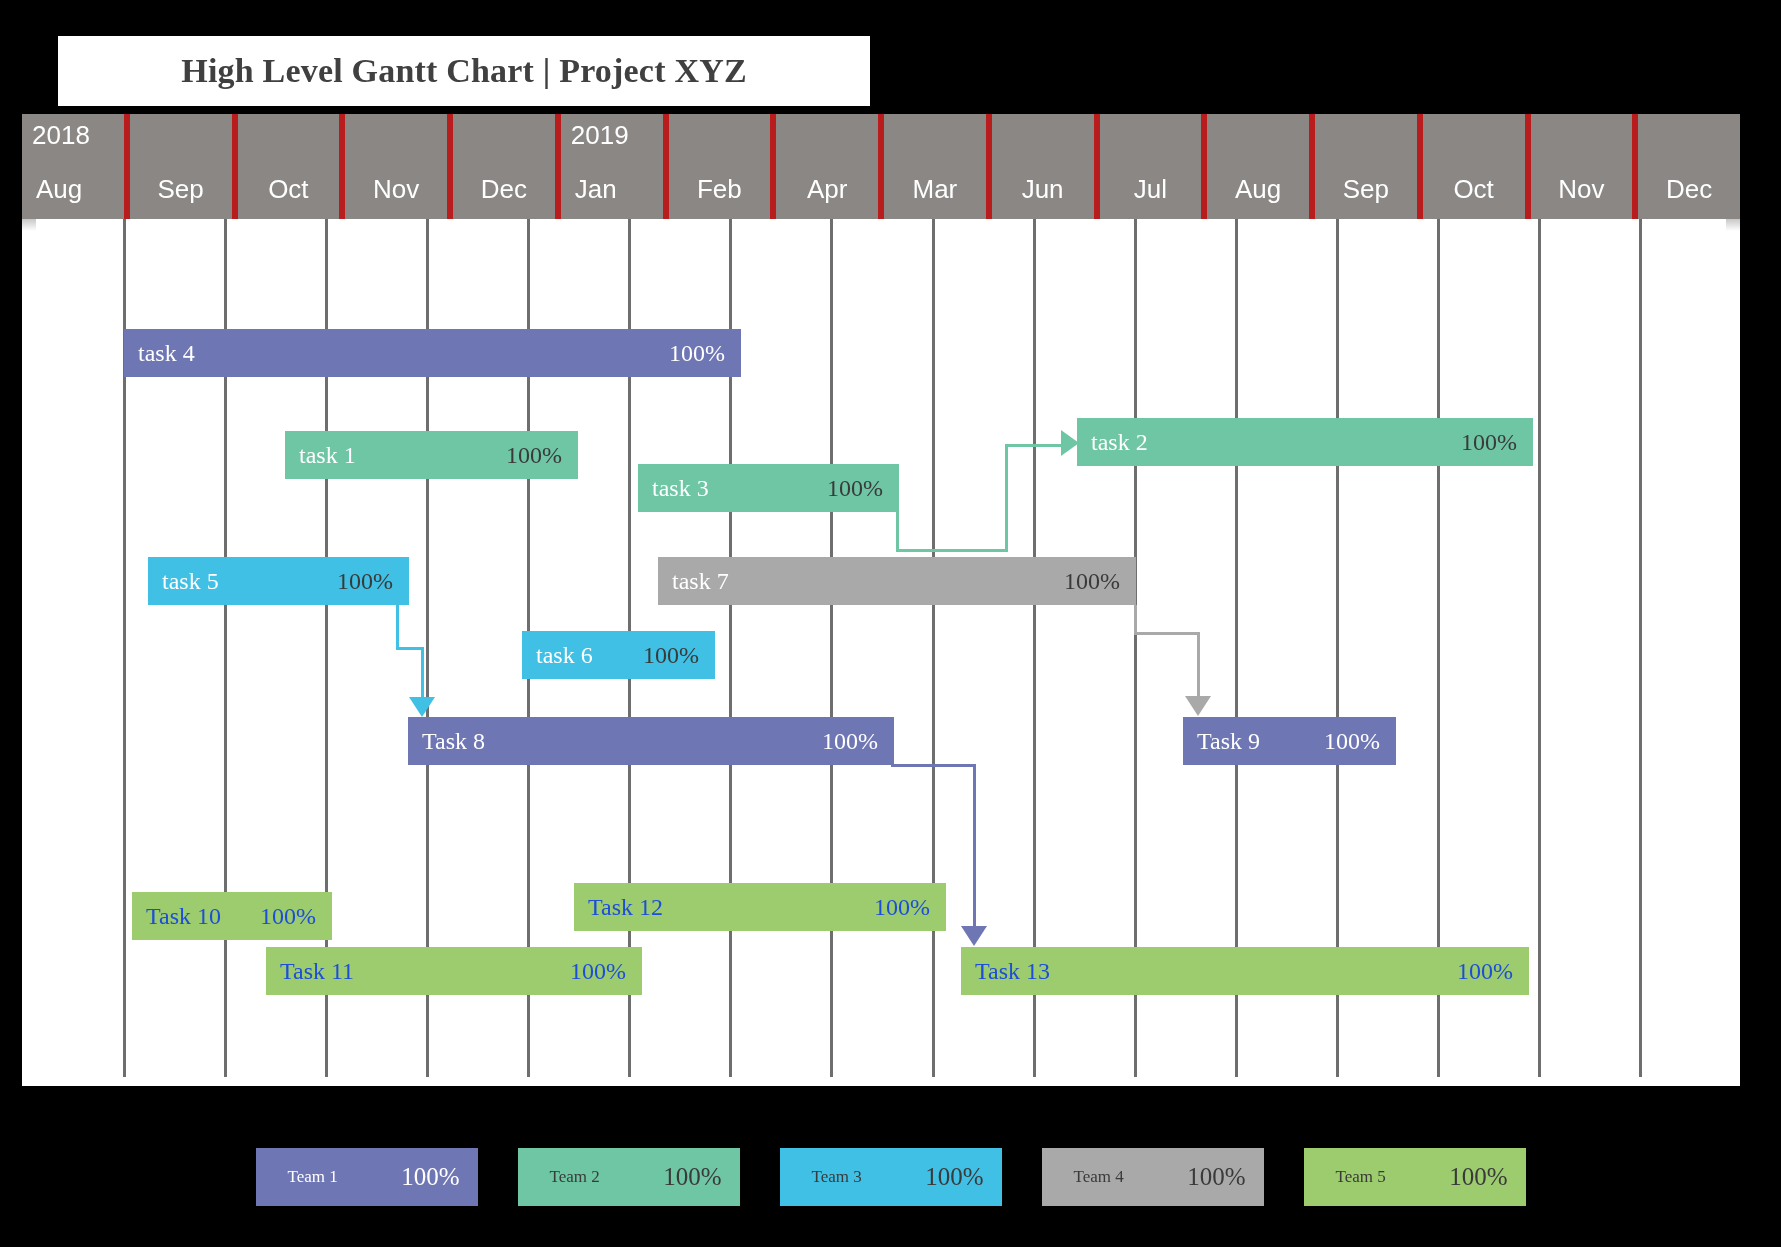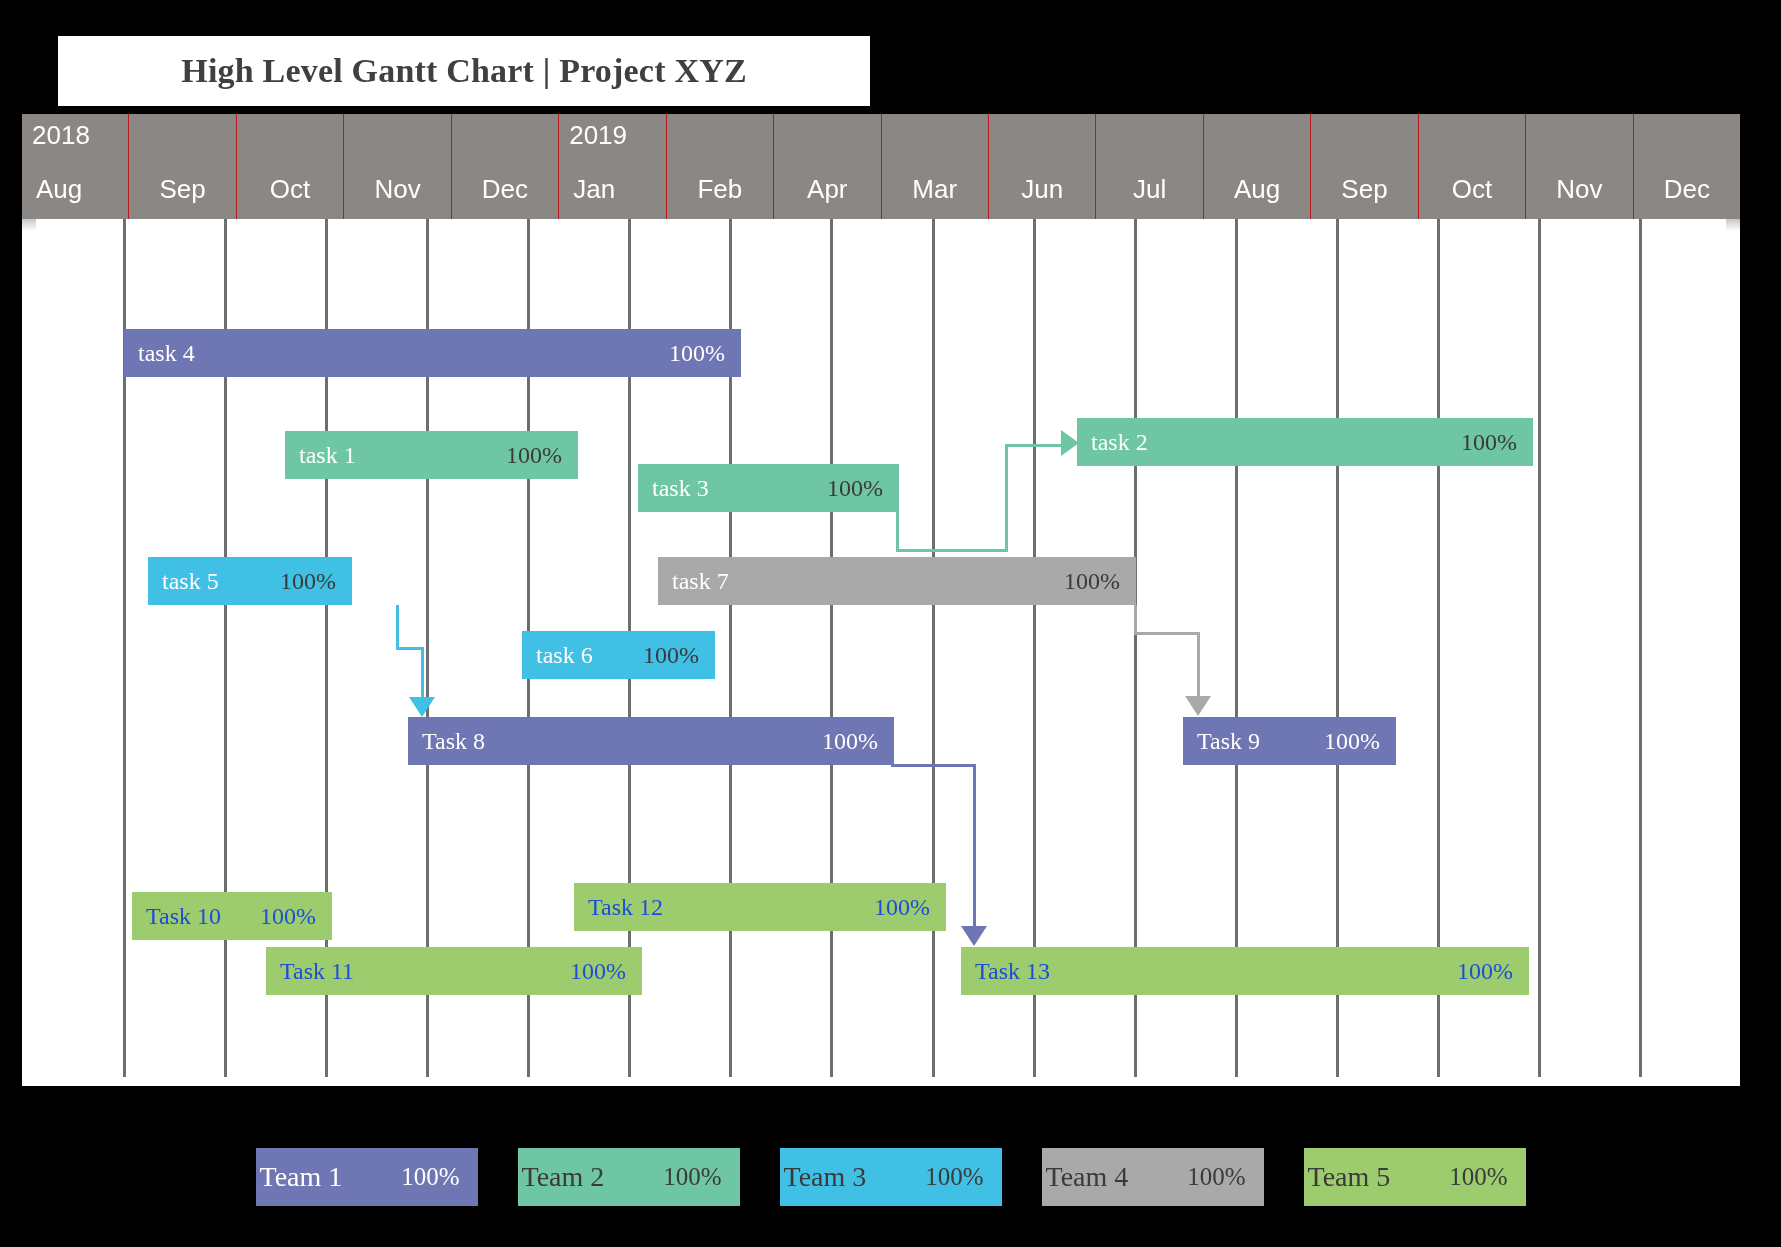--- a/index.html
+++ b/index.html
@@ -44,21 +44,21 @@
     position: absolute;
     left: 0; top: 0;
     width: 1718px; height: 105px;
     display: flex;
     background: #8a8785;
   }
   .month-cell {
     flex: 1 1 0;
     position: relative;
     background: #8a8785;
-    border-right: 1px solid #b91c1c;
+    border-right: 6px solid #b91c1c;
     color: #ffffff;
   }
   .month-cell:last-child { border-right: none; }
   .year-label {
     position: absolute;
     left: 10px; top: 6px;
     font-size: 26px;
     color: #ffffff;
     font-family: "Liberation Sans", sans-serif;
   }
@@ -142,22 +142,22 @@
     justify-content: center;
     gap: 40px;
     z-index: 30;
   }
   .legend-item {
     width: 222px; height: 58px;
     display: flex;
     align-items: center;
   }
   .legend-label {
-    font-size: 28px;
-    padding-left: 4px;
+    font-size: 17px;
+    padding-left: 32px;
     white-space: nowrap;
   }
   .legend-pct {
     font-size: 25px;
     margin-left: auto;
     padding-right: 18px;
     white-space: nowrap;
   }
   .lg-light .legend-label, .lg-light .legend-pct { color: #ffffff; }
   .lg-dark .legend-label, .lg-dark .legend-pct { color: #3a3a3a; }
@@ -275,21 +275,21 @@
             <span class="bar-pct">100%</span>
           </div>
           <div class="bar t-dark" style="left: 1041px; top: 199px; width: 456px; background: rgb(110, 198, 164);">
             <span class="bar-label">task 2</span>
             <span class="bar-pct">100%</span>
           </div>
           <div class="bar t-dark" style="left: 602px; top: 245px; width: 261px; background: rgb(110, 198, 164);">
             <span class="bar-label">task 3</span>
             <span class="bar-pct">100%</span>
           </div>
-          <div class="bar t-dark" style="left: 112px; top: 338px; width: 204px; background: rgb(63, 192, 228);">
+          <div class="bar t-dark" style="left: 112px; top: 338px; width: 261px; background: rgb(63, 192, 228);">
             <span class="bar-label">task 5</span>
             <span class="bar-pct">100%</span>
           </div>
           <div class="bar t-dark" style="left: 622px; top: 338px; width: 478px; background: rgb(169, 169, 169);">
             <span class="bar-label">task 7</span>
             <span class="bar-pct">100%</span>
           </div>
           <div class="bar t-dark" style="left: 486px; top: 412px; width: 193px; background: rgb(63, 192, 228);">
             <span class="bar-label">task 6</span>
             <span class="bar-pct">100%</span>

